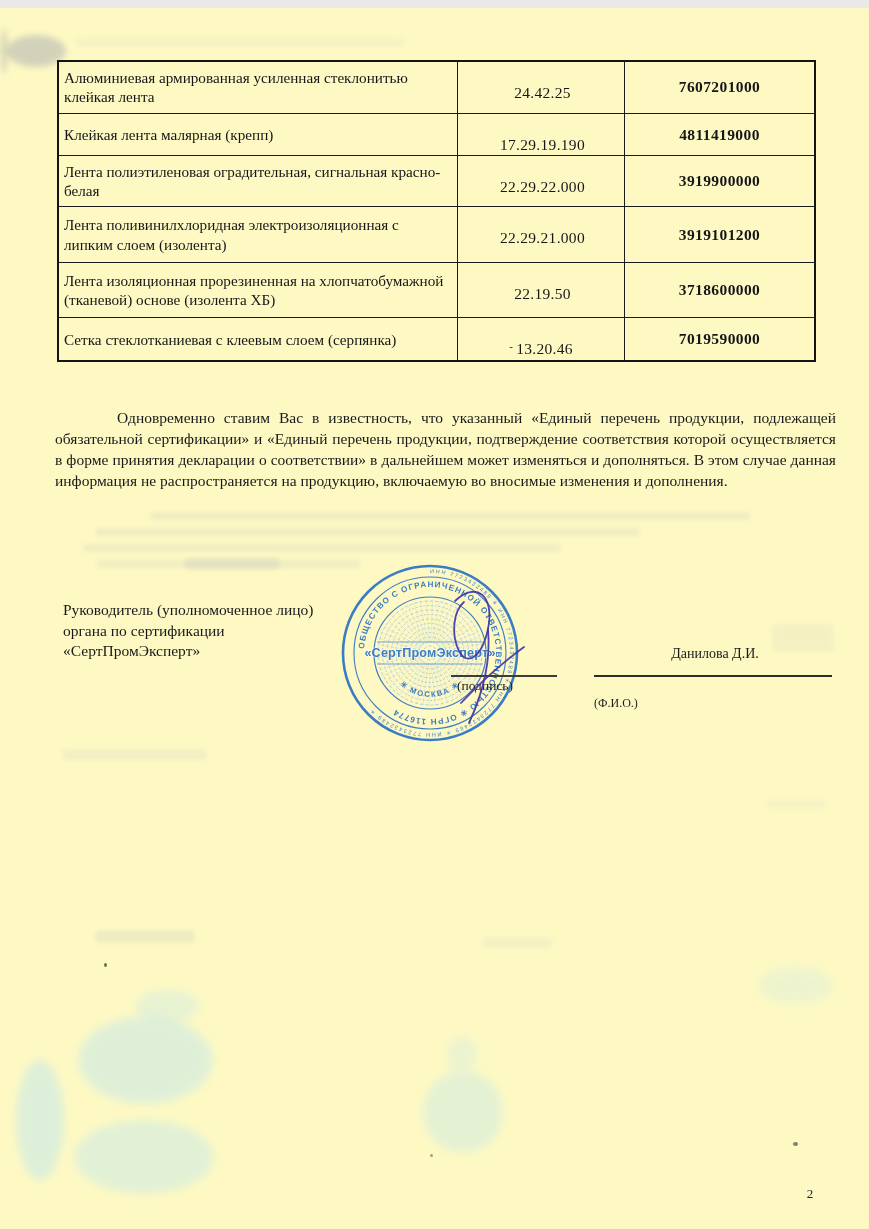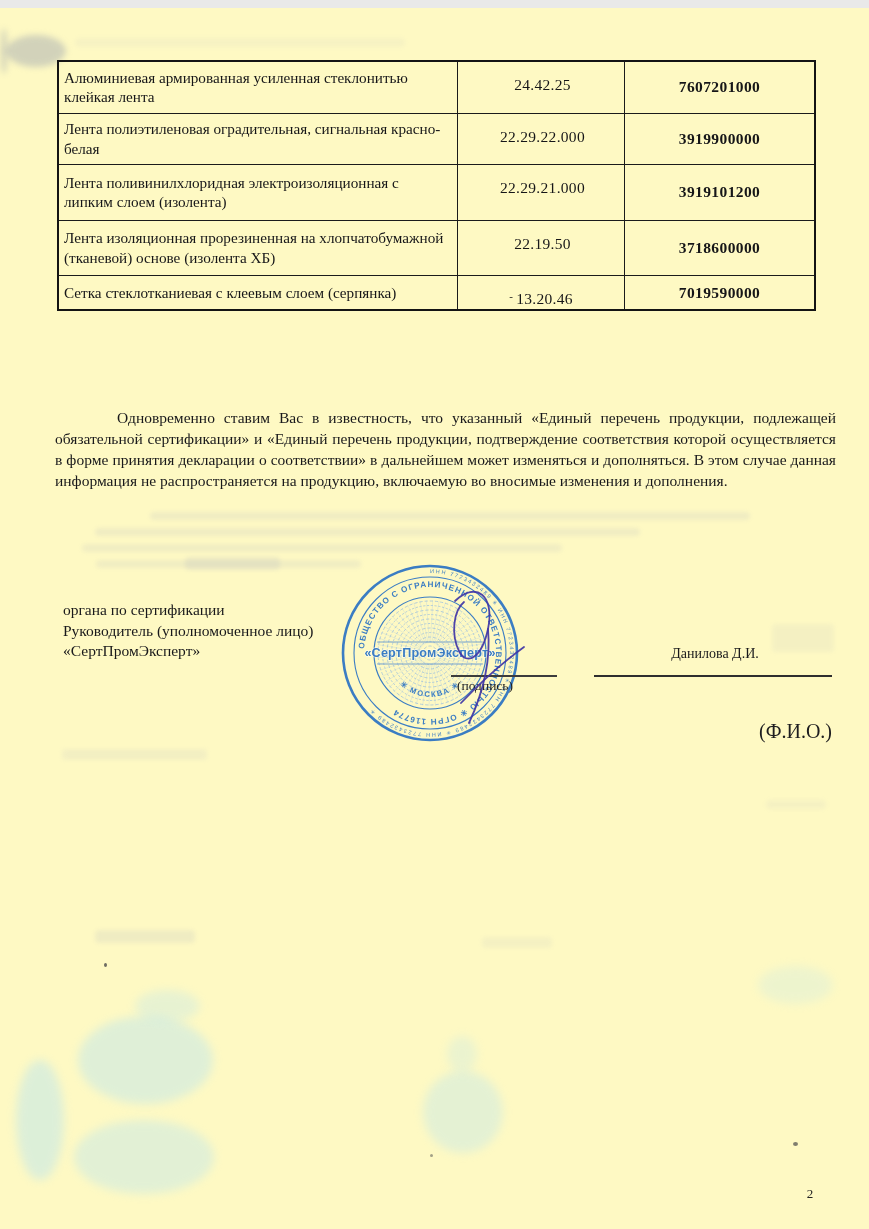--- a/index.html
+++ b/index.html
@@ -13,21 +13,21 @@
     position:absolute; left:57px; top:52px;
     border-collapse:collapse; table-layout:fixed;
     border:2.2px solid #141414;
   }
   .prod-table td{
     border:1.6px solid #1b1b1b;
     font-size:15.2px; line-height:1.28; color:#161618;
     overflow:hidden;
   }
   td.c1{ text-align:left; vertical-align:middle; padding:2px 10px 2px 5px; width:383px;}
-  td.c2{ text-align:center; vertical-align:top; padding-top:13px; width:164px; font-size:15.5px; letter-spacing:.3px;}
+  td.c2{ text-align:center; vertical-align:top; padding-top:21px; width:164px; font-size:15.5px; letter-spacing:.3px;}
   td.c3{ text-align:center; vertical-align:middle; width:187px; font-size:15.5px; letter-spacing:.4px;font-weight:bold;}
   .pfx{ font-size:11px; vertical-align:4px; margin-right:3px;}
   
   .para{
     position:absolute; left:55px; top:399px; width:781px;
     font-size:15.5px; line-height:21px; text-align:justify;
     text-indent:62px; color:#19191b;
   }
   
   .sig-block{
@@ -46,22 +46,22 @@
              paint-order:stroke; stroke:rgba(255,255,255,.6); stroke-width:1.4px;}
   .pen{ position:absolute; left:330px; top:545px; width:240px; height:200px; z-index:4;}
   .pen path{ stroke:var(--pen,#3f35a6); stroke-width:1.8; fill:none;
              stroke-linecap:round; opacity:.92;}
   .line-sign{ position:absolute; left:451px; top:667px; width:106px; height:2px; background:#3c3c3c; z-index:3;}
   .line-fio { position:absolute; left:594px; top:667px; width:238px; height:2px; background:#2e2e2e; z-index:3;}
   .cap-sign{ position:absolute; left:430px; top:670px; width:110px; text-align:center;
              font-size:13.5px; color:#1d1d1f; z-index:3;}
   .fio-name{ position:absolute; left:645px; top:638px; width:140px; text-align:center;
              font-size:14px; color:#19191b; z-index:3;}
-  .cap-fio { position:absolute; left:594px; top:712px; width:238px; text-align:right;
-             font-size:20px; color:#1d1d1f; z-index:3;}
+  .cap-fio { position:absolute; left:594px; top:688px; width:238px; text-align:left;
+             font-size:12px; color:#1d1d1f; z-index:3;}
   .page-num{ position:absolute; left:799px; top:1178px; width:22px; text-align:center;
              font-size:13px; color:#222;}
   
   .gh{ position:absolute; border-radius:50%; pointer-events:none;}
   .gh-gray{ background:#a7adb2; filter:blur(3px);}
   .gh-line{ background:#b7babf; filter:blur(2px); border-radius:4px;}
   .gh-cyan{ background:var(--cyan,#b5e3f3); filter:blur(5px);}
   .gh-dot { background:#4a4a4a; filter:none;}
 </style>
 </head>
@@ -98,20 +98,25 @@
         <col style="width:383px">
         <col style="width:164px">
         <col style="width:187px">
       </colgroup>
     <tbody>
       <tr style="height:52px">
         <td class="c1">Алюминиевая армированная усиленная стеклонитью клейкая лента</td>
         <td class="c2"><span class="pfx"></span><span>24.42.25</span></td>
         <td class="c3">7607201000</td>
       </tr>
+      <tr style="height:36px">
+        <td class="c1">Клейкая лента малярная (крепп)</td>
+        <td class="c2"><span class="pfx"></span><span>17.29.19.190</span></td>
+        <td class="c3">4811419000</td>
+      </tr>
       <tr style="height:51px">
         <td class="c1">Лента полиэтиленовая оградительная, сигнальная красно-белая</td>
         <td class="c2"><span class="pfx"></span><span>22.29.22.000</span></td>
         <td class="c3">3919900000</td>
       </tr>
       <tr style="height:56px">
         <td class="c1">Лента поливинилхлоридная электроизоляционная с липким слоем (изолента)</td>
         <td class="c2"><span class="pfx"></span><span>22.29.21.000</span></td>
         <td class="c3">3919101200</td>
       </tr>
@@ -124,22 +129,22 @@
         <td class="c1">Сетка стеклотканиевая с клеевым слоем (серпянка)</td>
         <td class="c2"><span class="pfx">-</span><span>13.20.46</span></td>
         <td class="c3">7019590000</td>
       </tr>
     </tbody>
   </table>
 
   <div class="para">Одновременно ставим Вас в известность, что указанный «Единый перечень продукции, подлежащей обязательной сертификации» и «Единый перечень продукции, подтверждение соответствия которой осуществляется в форме принятия декларации о соответствии» в дальнейшем может изменяться и дополняться. В этом случае данная информация не распространяется на продукцию, включаемую во вносимые изменения и дополнения.</div>
 
   <div class="sig-block">
+    <div>Руководитель (уполномоченное лицо)</div>
     <div>органа по сертификации</div>
-    <div>Руководитель (уполномоченное лицо)</div>
     <div>«СертПромЭксперт»</div>
   </div>
 
   <svg class="stamp" viewBox="0 0 180 180" xmlns="http://www.w3.org/2000/svg" xmlns:xlink="http://www.w3.org/1999/xlink">
     <defs>
       <clipPath id="cdisk">
           <circle cx="90" cy="90" r="54"></circle>
         </clipPath>
       <path id="pOuter" d="M 90,10 A 80,80 0 1,1 90,170 A 80,80 0 1,1 90,10" fill="none"></path>
       <path id="pMid" d="M 24,90 A 66,66 0 1,1 156,90 A 66,66 0 1,1 24,90" fill="none"></path>

